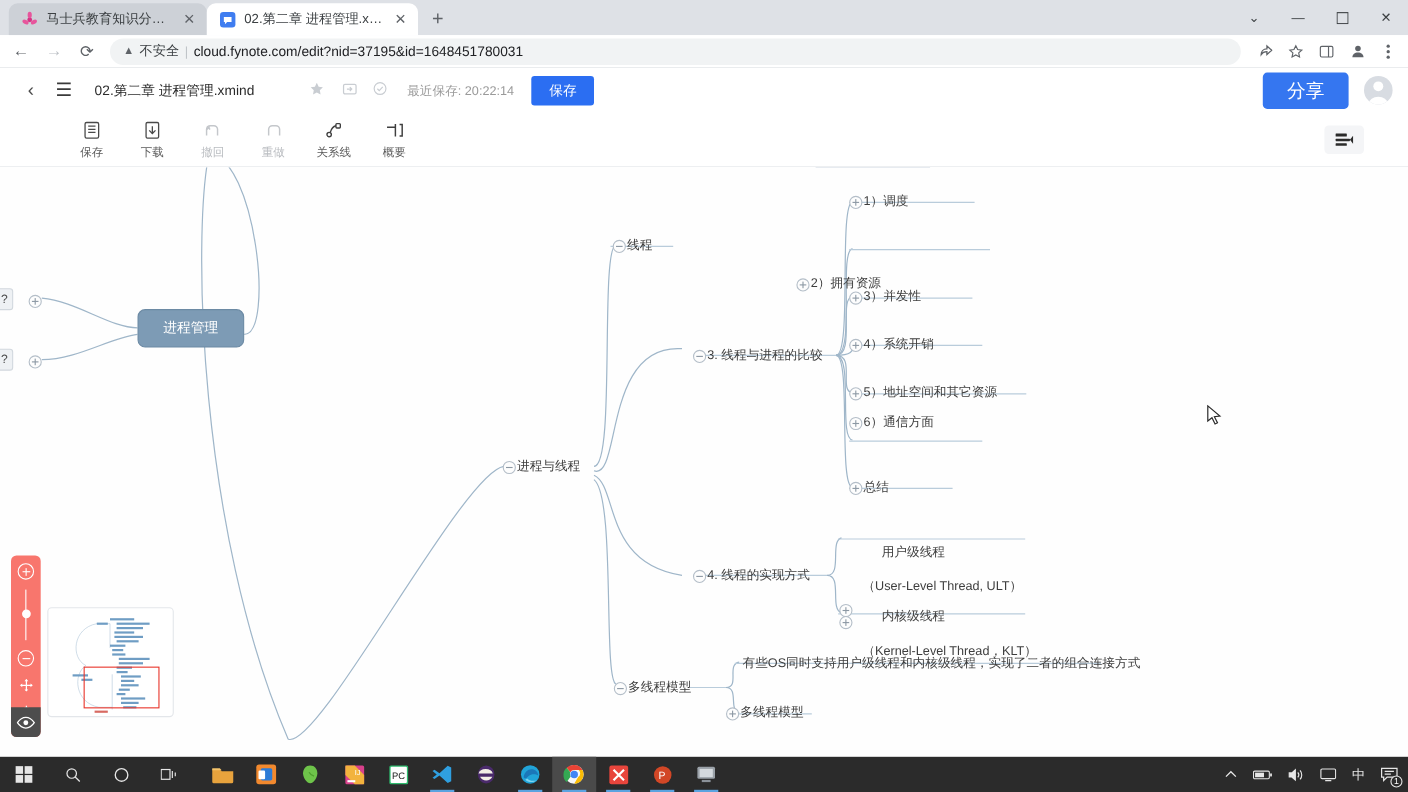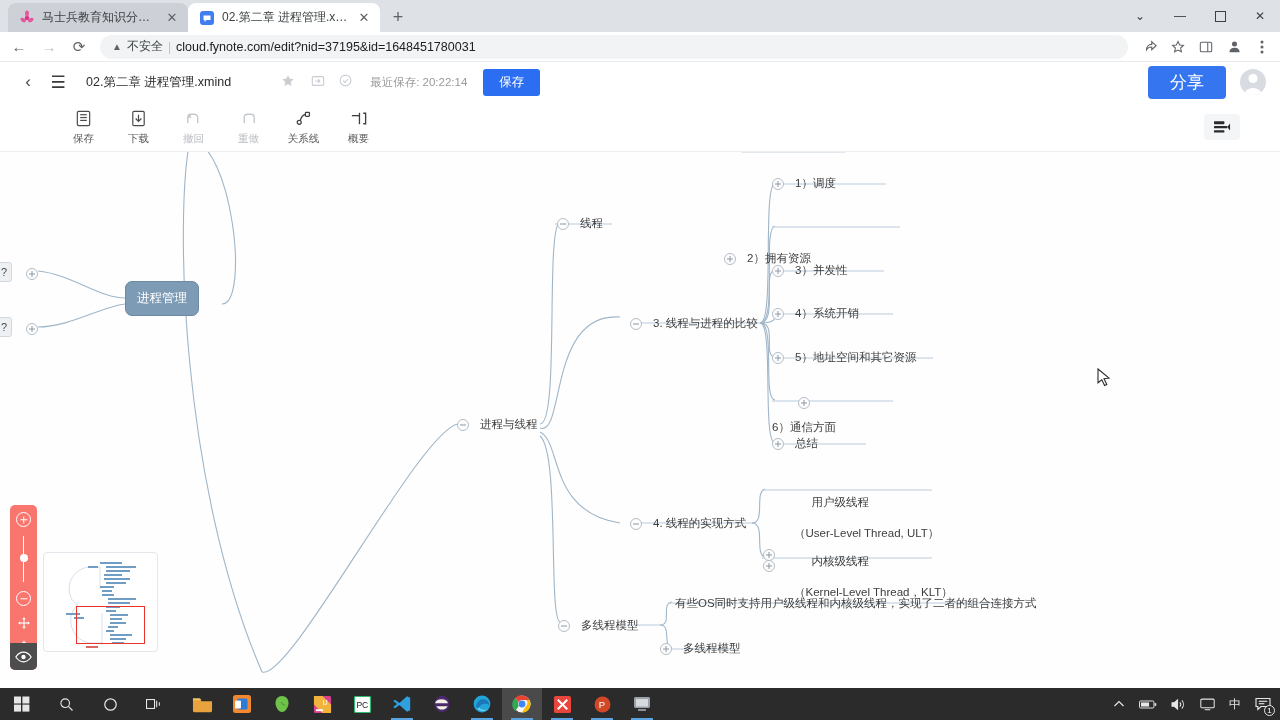--- a/index.html
+++ b/index.html
@@ -123,40 +123,40 @@
   .tb-item.dim .lbl { color: #b9bcc0; }
 
   
   .canvas {
     position: absolute; top: 152px; left: 0; width: 1280px; height: 536px;
     background: #fefefe; overflow: hidden;
   }
   .canvas-svg { position: absolute; top: 0; left: 0; }
 
   .node {
-    position: absolute; display: flex; align-items: center; gap: 11px;
+    position: absolute; display: flex; align-items: center; gap: 1px;
     white-space: pre; font-size: 11.5px; color: #3d3d3d; line-height: 1.35;
   }
   .toggle {
     width: 12px; height: 12px; border-radius: 50%; border: 1px solid #b4bec8;
     flex: 0 0 12px; position: relative; background: #fdfdfd;
   }
   .toggle::before {
     content: ''; position: absolute; top: 50%; left: 50%;
     transform: translate(-50%, -50%); width: 6px; height: 1px; background: #8c98a4;
   }
   .toggle.plus::after {
     content: ''; position: absolute; top: 50%; left: 50%;
     transform: translate(-50%, -50%); width: 1px; height: 6px; background: #8c98a4;
   }
   .node-text { display: block; }
   .node-text .l2 { display: block; padding-left: 8px; }
 
   .root-node {
-    position: absolute; left: 125px; top: 281px; width: 74px; height: 35px;
+    position: absolute; left: 125px; top: 281px; width: 97px; height: 35px;
     background: #7d9bb5; border: 1px solid #6c8aa4; border-radius: 7px;
     display: flex; align-items: center; justify-content: center;
     color: #ffffff; font-size: 12.5px;
   }
   .edge-node {
     position: absolute; background: #eef1f4; border: 1px solid #d2d8de;
     border-radius: 3px; height: 20px; width: 22px; display: flex;
     align-items: center; justify-content: flex-end; padding-right: 4px;
     font-size: 11px; color: #4a4a4a;
   }
@@ -505,21 +505,21 @@
       <span class="node-text">3）并发性</span>
     </div>
     <div class="node" style="left:772px; top:154px;">
       <span class="toggle plus"></span>
       <span class="node-text">4）系统开销</span>
     </div>
     <div class="node" style="left:772px; top:198px;">
       <span class="toggle plus"></span>
       <span class="node-text">5）地址空间和其它资源</span>
     </div>
-    <div class="node" style="left:772px; top:245px;flex-direction:column;">
+    <div class="node" style="left:772px; top:225px;">
       <span class="toggle plus"></span>
       <span class="node-text">6）通信方面</span>
     </div>
     <div class="node" style="left:772px; top:284px;">
       <span class="toggle plus"></span>
       <span class="node-text">总结</span>
     </div>
 
     <div class="node" style="left:457px; top:265px;">
       <span class="toggle"></span>

